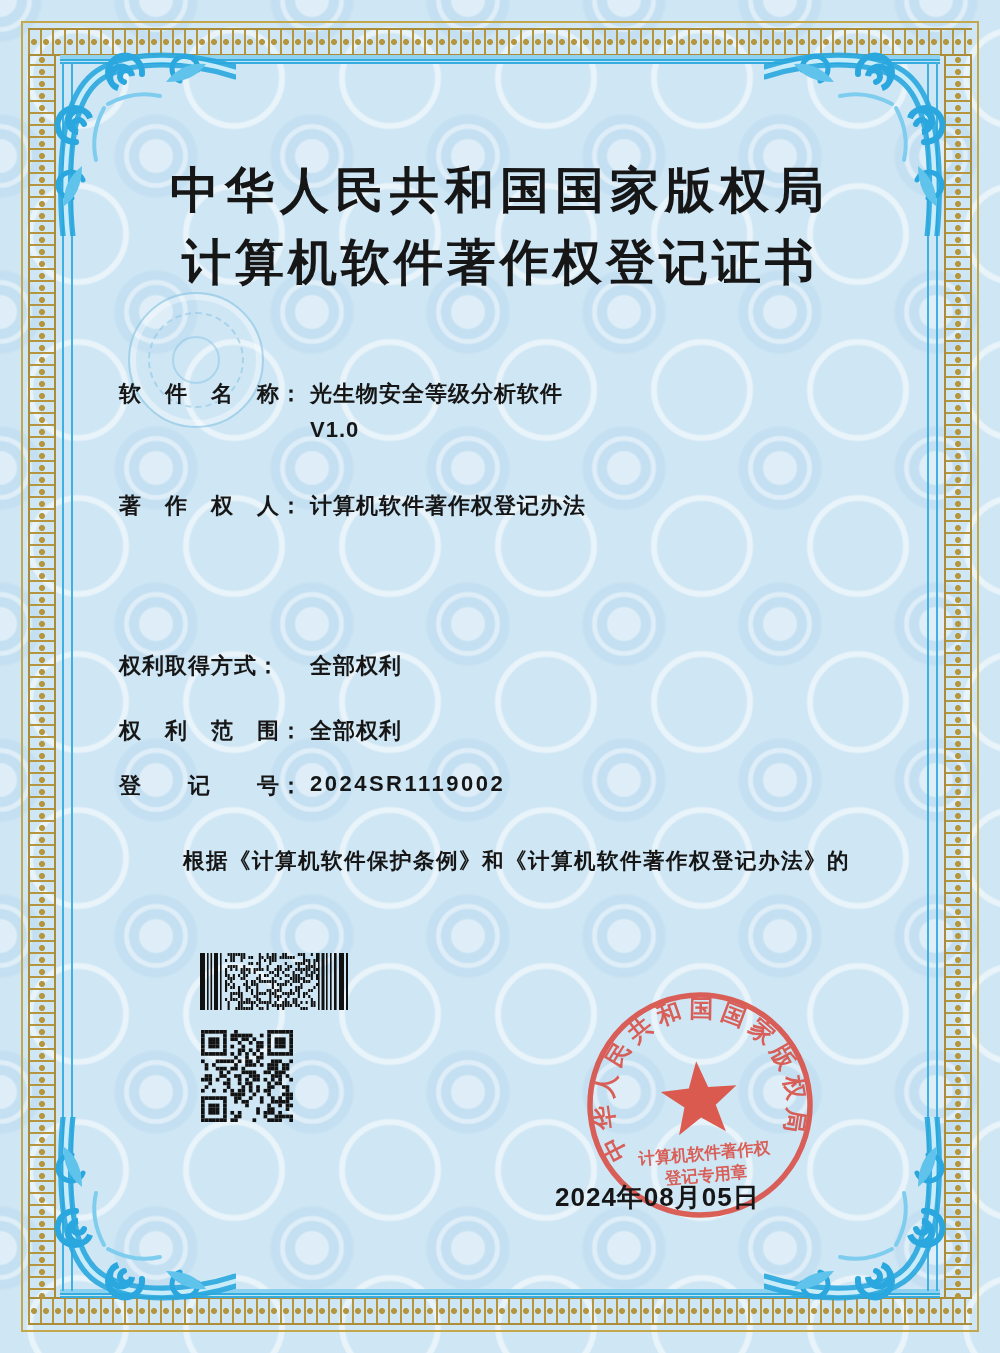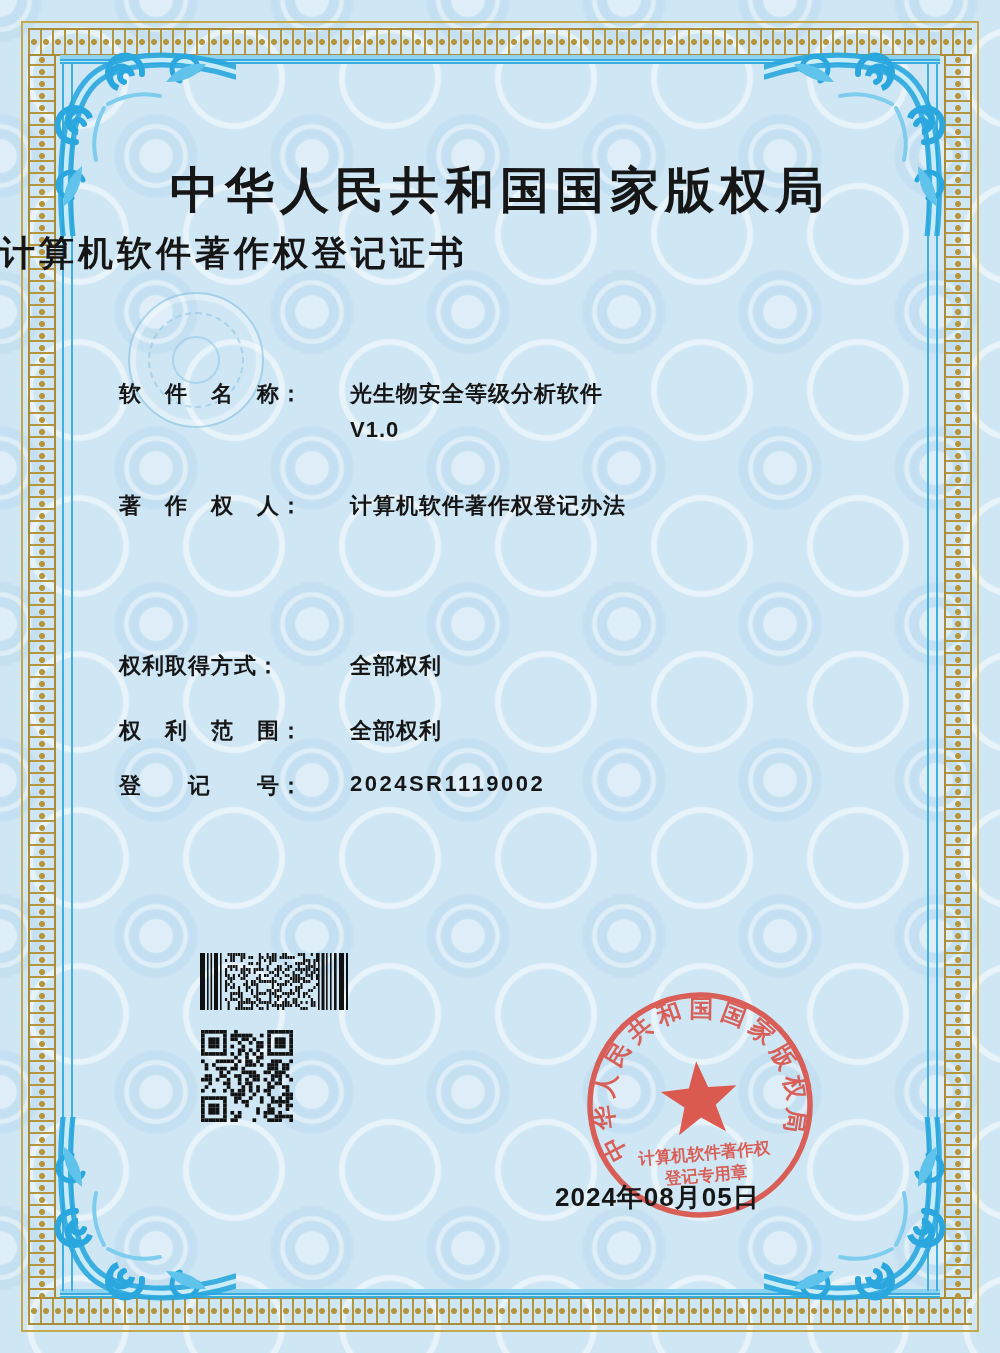--- a/index.html
+++ b/index.html
@@ -50,28 +50,28 @@
   
   .emblem{position:absolute;left:128px;top:292px;width:132px;height:132px;border-radius:50%;
     border:2px solid rgba(142,198,229,.65);box-shadow:inset 0 0 0 6px rgba(255,255,255,.35);}
   .emblem::before{content:"";position:absolute;inset:18px;border-radius:50%;border:2px dashed rgba(142,198,229,.6);}
   .emblem::after{content:"";position:absolute;inset:42px;border-radius:50%;border:2px solid rgba(142,198,229,.55);}
   
   .z{position:absolute;z-index:5;color:#161616;}
   .title1{top:158px;left:0;width:1000px;text-align:center;
     font-family:"Liberation Serif","DejaVu Serif",serif;font-weight:900;
     font-size:49px;letter-spacing:6px;}
-  .title2{top:230px;left:0;width:1000px;text-align:left;
+  .title2{top:230px;left:0;width:1000px;text-align:center;
     font-family:"Liberation Serif","DejaVu Serif",serif;font-weight:900;
-    font-size:35px;letter-spacing:4px;}
+    font-size:49px;letter-spacing:4px;}
   .certno{top:316px;right:118px;font-size:19px;font-weight:bold;letter-spacing:1px;}
   .certno .gap{display:inline-block;width:20px;}
   .frow{font-size:22px;font-weight:bold;letter-spacing:1px;white-space:nowrap;}
   .flabel{position:absolute;left:119px;top:0;}
-  .fvalue{position:absolute;left:310px;top:0;margin-left:40px;}
+  .fvalue{position:absolute;left:310px;top:0;}
   .r-name{top:379px;} .r-ver{top:417px;} .r-holder{top:491px;}
   .r-acq{top:651px;} .r-scope{top:716px;} .r-reg{top:771px;}
   .reg-val{letter-spacing:2.5px;}
   .statement{top:836px;left:125px;width:762px;font-size:21.5px;font-weight:bold;
     letter-spacing:1.5px;line-height:50px;}
   .statement .indent{text-indent:58px;}
   
   .barcode{top:953px;left:200px;width:148px;height:57px;}
   .qrcode{top:1030px;left:201px;width:92px;height:92px;}
   
@@ -142,20 +142,21 @@
   <div class="z frow r-scope">
     <span class="flabel">权　利　范　围：</span>
     <span class="fvalue">全部权利</span>
   </div>
   <div class="z frow r-reg">
     <span class="flabel">登　　记　　号：</span>
     <span class="fvalue reg-val">2024SR1119002</span>
   </div>
 
   <div class="z statement">
+    <div class="indent">根据《计算机软件保护条例》和《计算机软件著作权登记办法》的</div>
   </div>
 
   <svg class="z barcode" viewBox="0 0 148 57" id="barcodeSvg">
       <rect x="0" y="0" width="5" height="57" fill="#111"></rect>
       <rect x="7" y="0" width="1.6" height="57" fill="#111"></rect>
       <rect x="10.5" y="0" width="1.6" height="57" fill="#111"></rect>
       <rect x="14" y="0" width="4" height="57" fill="#111"></rect>
       <rect x="20" y="0" width="1.6" height="57" fill="#111"></rect>
       <rect x="25" y="6" width="2.1" height="3" fill="#111"></rect>
       <rect x="25" y="15" width="2.1" height="3" fill="#111"></rect>

